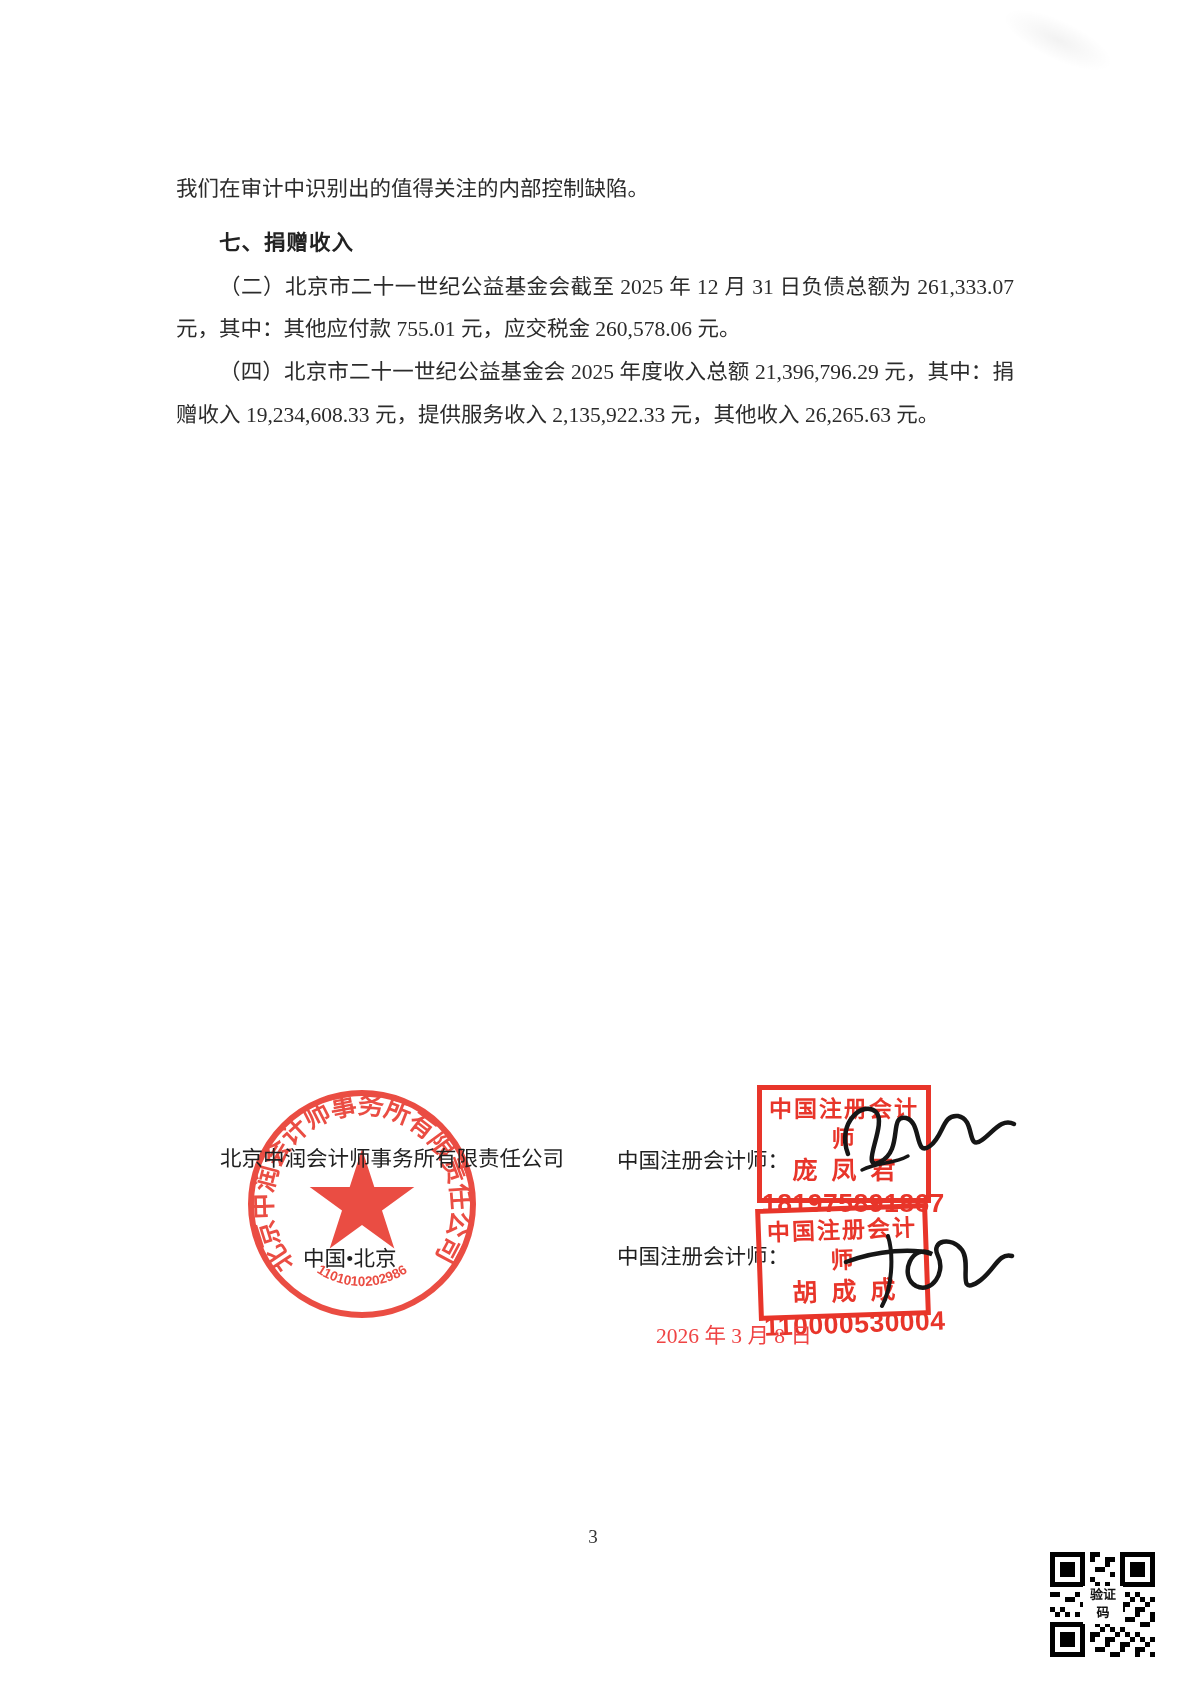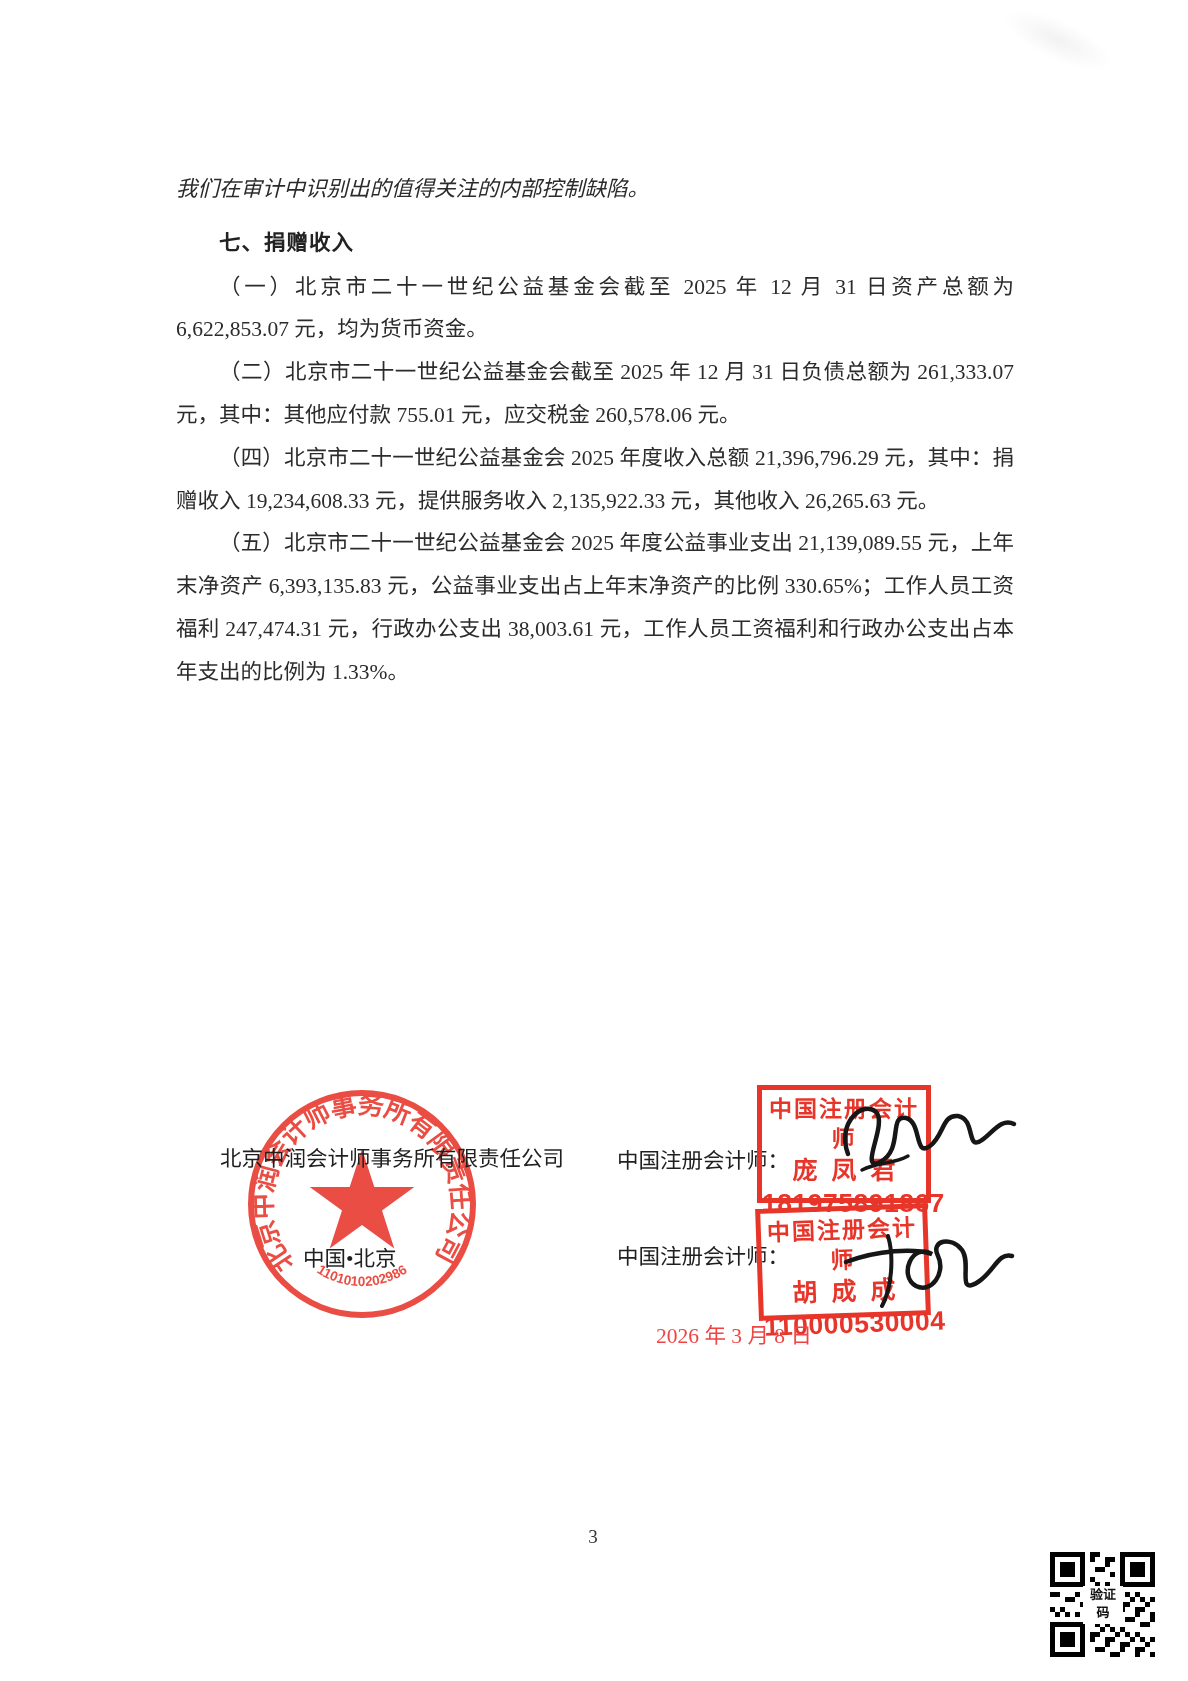--- a/index.html
+++ b/index.html
@@ -53,26 +53,24 @@
     background:radial-gradient(ellipse at center, rgba(0,0,0,.05), rgba(0,0,0,0) 70%); transform:rotate(25deg);}
 </style>
 </head>
 <body>
 
 <div class="page">
 
   <div class="smudge"></div>
 
   <div class="content">
-    <p style="text-indent:0;font-style:italic;">我们在审计中识别出的值得关注的内部控制缺陷。</p>
+    <p style="text-indent:0;">我们在审计中识别出的值得关注的内部控制缺陷。</p>
     <h3>七、捐赠收入</h3>
-    <p>（一）北京市二十一世纪公益基金会截至 2025 年 12 月 31 日资产总额为 6,622,853.07 元，均为货币资金。</p>
     <p>（二）北京市二十一世纪公益基金会截至 2025 年 12 月 31 日负债总额为 261,333.07 元，其中：其他应付款 755.01 元，应交税金 260,578.06 元。</p>
     <p>（四）北京市二十一世纪公益基金会 2025 年度收入总额 21,396,796.29 元，其中：捐赠收入 19,234,608.33 元，提供服务收入 2,135,922.33 元，其他收入 26,265.63 元。</p>
-    <p>（五）北京市二十一世纪公益基金会 2025 年度公益事业支出 21,139,089.55 元，上年末净资产 6,393,135.83 元，公益事业支出占上年末净资产的比例 330.65%；工作人员工资福利 247,474.31 元，行政办公支出 38,003.61 元，工作人员工资福利和行政办公支出占本年支出的比例为 1.33%。</p>
   </div>
 
   <svg class="seal-svg" width="244" height="252" viewBox="-122 -126 244 252">
     <defs>
       <path id="sealTopArc" d="M -67,60 A 90,90 0 1 1 67,60" fill="none"></path>
       <path id="sealBotArc" d="M -58,58 A 82,82 0 0 0 58,58" fill="none"></path>
     </defs>
     <circle r="111" fill="none" stroke="#e8352a" stroke-width="6"></circle>
     <path fill="#e8352a" d="M0,-55 L12.3,-17 L52.3,-17 L20,6.5 L32.3,44.5 L0,21 L-32.3,44.5 L-20,6.5 L-52.3,-17 L-12.3,-17 Z"></path>
     <text fill="#e8352a" font-size="26" font-family="Liberation Sans, sans-serif" font-weight="bold">

